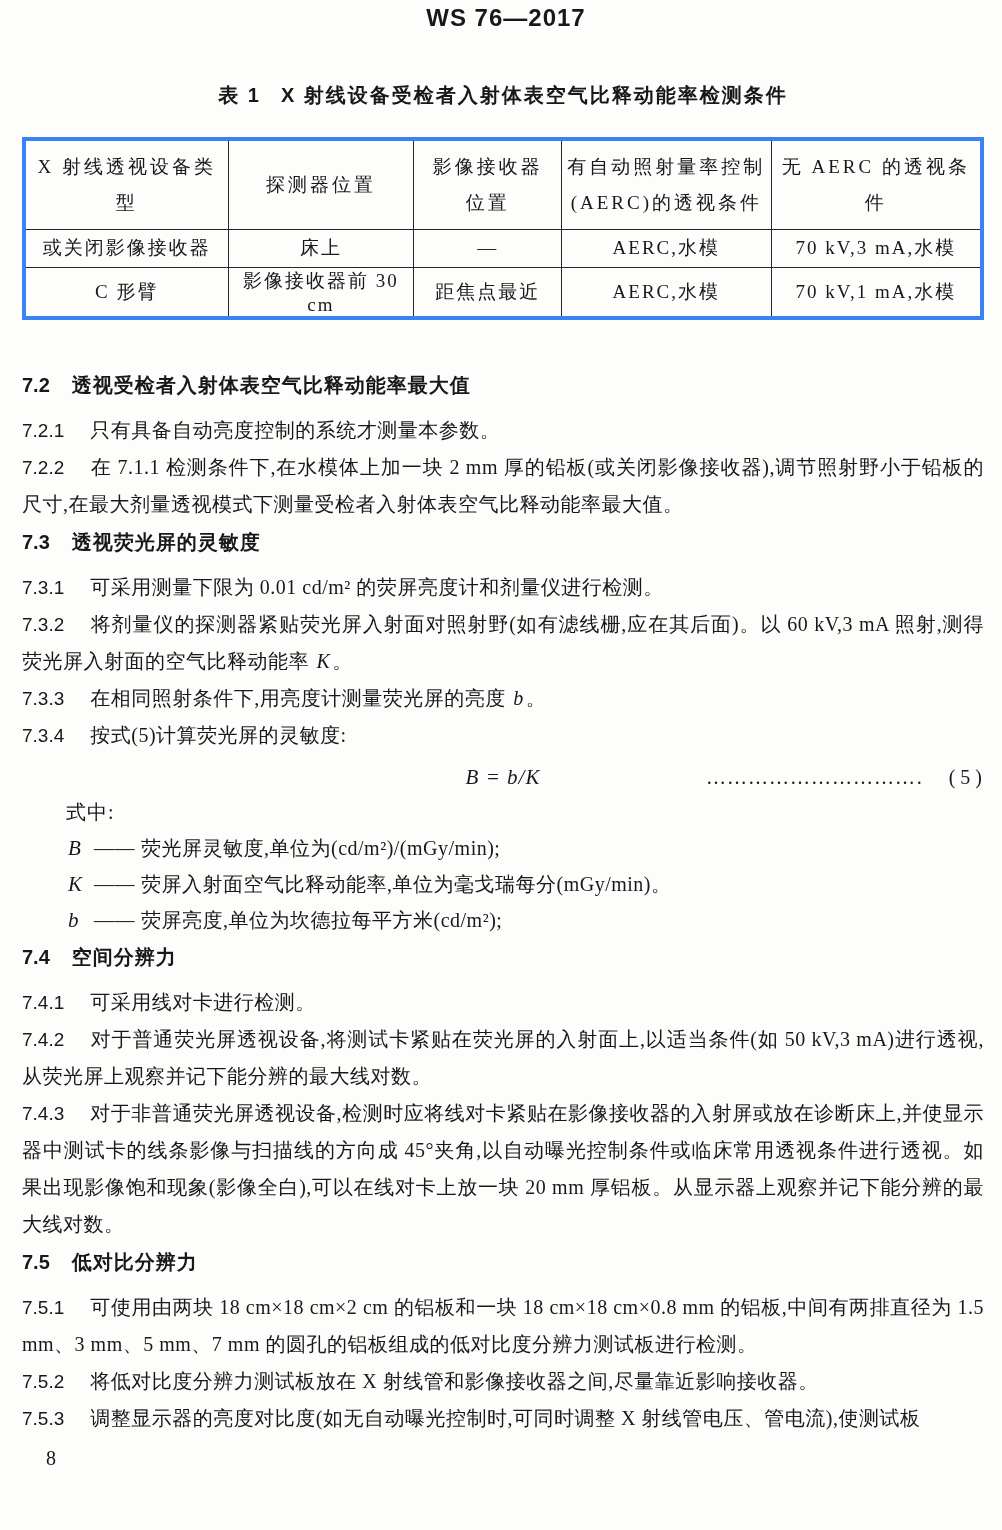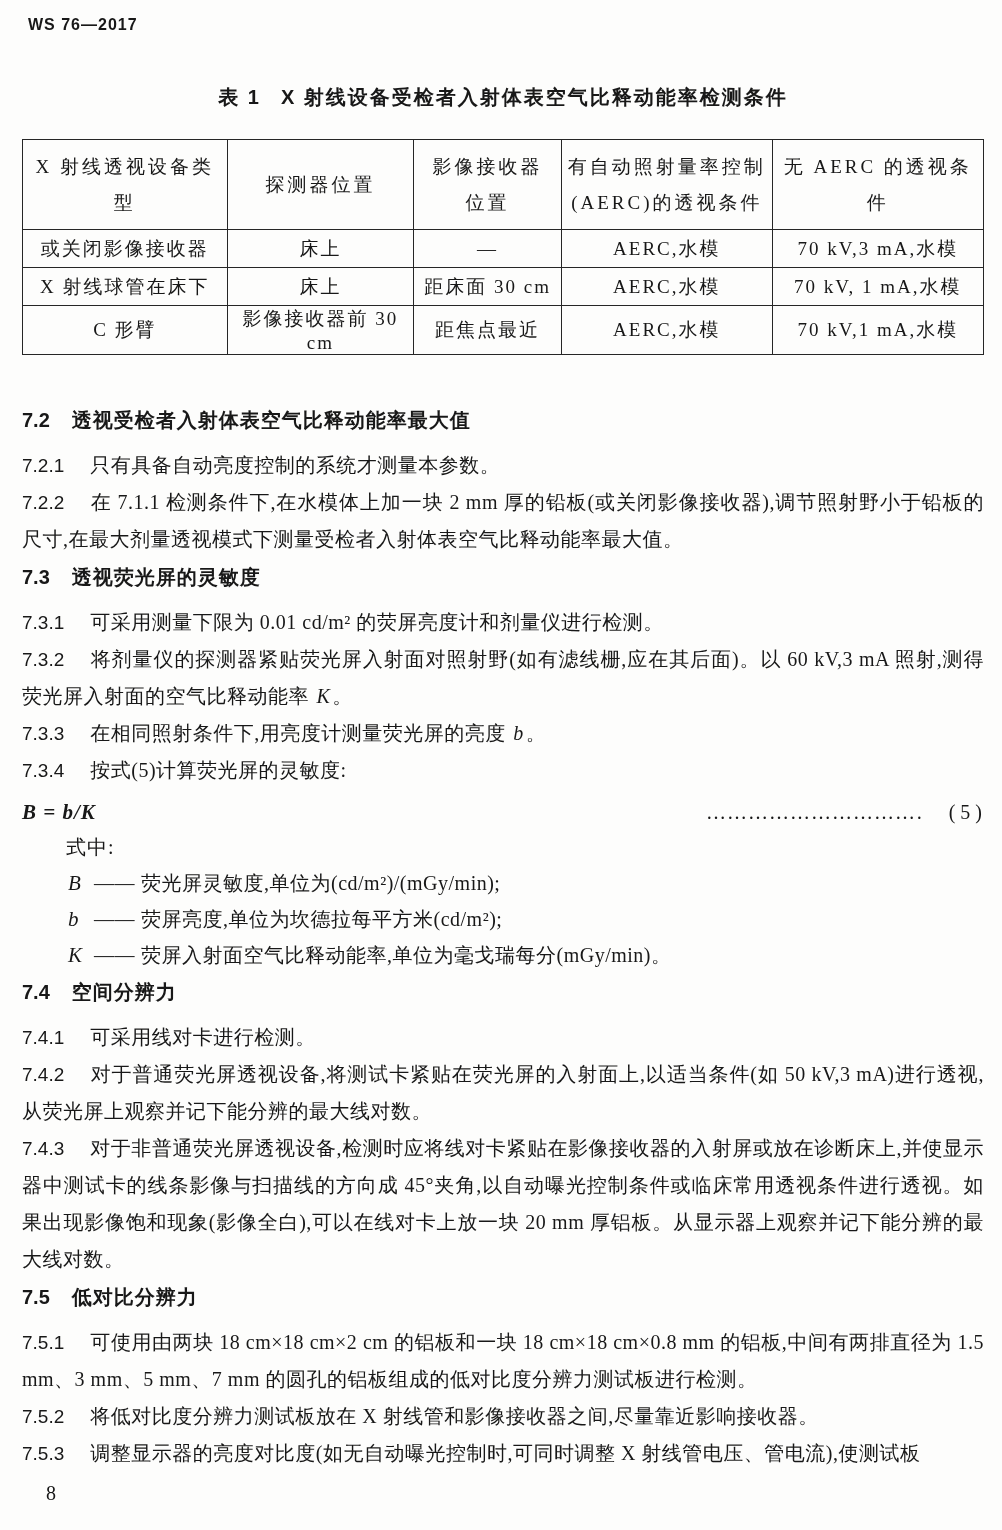--- a/index.html
+++ b/index.html
@@ -8,26 +8,27 @@
     position:relative;
     width:1002px; height:1530px;
     background:#fdfdfc;
     color:#181818;
     font-family:"Liberation Serif","DejaVu Serif",serif;
     font-size:20px;
     overflow:hidden;
     padding:0 18px 0 22px;
   }
   .doc-header {
-    padding-top:16px;
+    padding-top:4px;
     margin-left:6px;
     font-family:"Liberation Sans","DejaVu Sans",sans-serif;
     font-weight:bold;
-    font-size:16px;
-    letter-spacing:1px;
+    font-size:24px;
+    letter-spacing:1px;
+    text-align:center;
   }
   .table-caption {
     margin-top:50px;
     text-align:center;
     font-family:"Liberation Sans","DejaVu Sans",sans-serif;
     font-weight:bold;
     font-size:20px;
     letter-spacing:2px;
   }
   .table-caption .cap-label { margin-right:20px; }
@@ -40,21 +41,21 @@
     font-size:19px;
   }
   table.t1 th, table.t1 td {
     border:1px solid #262626;
     text-align:center;
     vertical-align:middle;
     font-weight:normal;
     letter-spacing:2px;
     padding:0 2px;
   }
-  table.t1 { border:1px solid #3b82f6; }
+  table.t1 { border:4px solid #3b82f6; }
   table.t1 thead th { height:90px; letter-spacing:3px; }
   table.t1 thead th .hline { line-height:36px; }
   table.t1 thead th .hline:empty { display:none; }
   table.t1 tbody td { height:38px; }
 
   .sec-heading {
     margin-top:6px;
     margin-bottom:14px;
     font-family:"Liberation Sans","DejaVu Sans",sans-serif;
     font-weight:bold;
@@ -75,25 +76,24 @@
     font-weight:normal;
     font-size:19px;
     margin-right:26px;
     letter-spacing:0;
   }
   .mvar { font-style:italic; font-family:"Liberation Serif","DejaVu Serif",serif; padding:0 2px; }
 
   .formula-row { position:relative; height:34px; line-height:34px; margin-top:6px; }
   .formula-expr {
     position:absolute; left:0; right:0;
-    text-align:left;
+    text-align:center;
     font-style:italic;
     font-size:21px;
     letter-spacing:1px;
-    font-weight:bold;
   }
   .formula-leader {
     position:absolute; right:62px; width:216px;
     overflow:hidden; white-space:nowrap;
     letter-spacing:1px;
   }
   .formula-ref { position:absolute; right:2px; }
 
   .formula-intro { line-height:36px; padding-left:44px; letter-spacing:1px; }
   p.def-line { line-height:36px; padding-left:44px; letter-spacing:0.5px; }
@@ -151,27 +151,20 @@
     </thead>
     <tbody>
       <tr>
         <td>或关闭影像接收器</td>
         <td>床上</td>
         <td>—</td>
         <td>AERC,水模</td>
         <td>70 kV,3 mA,水模</td>
       </tr>
       <tr>
-        <td>X 射线球管在床下</td>
-        <td>床上</td>
-        <td>距床面 30 cm</td>
-        <td>AERC,水模</td>
-        <td>70 kV, 1 mA,水模</td>
-      </tr>
-      <tr>
         <td>C 形臂</td>
         <td>影像接收器前 30 cm</td>
         <td>距焦点最近</td>
         <td>AERC,水模</td>
         <td>70 kV,1 mA,水模</td>
       </tr>
     </tbody>
   </table>
 
   <div class="sec-heading after-table">
@@ -189,22 +182,22 @@
   <p class="para"><span class="pnum">7.3.4</span><span>按式(5)计算荧光屏的灵敏度:</span></p>
 
   <div class="formula-row">
     <span class="formula-expr">B = b/K</span>
     <span class="formula-leader">……………………………………………………</span>
     <span class="formula-ref">( 5 )</span>
   </div>
 
   <p class="formula-intro">式中:</p>
   <p class="def-line"><span class="def-sym mvar">B</span><span class="def-dash">——</span><span>荧光屏灵敏度,单位为(cd/m²)/(mGy/min);</span></p>
+  <p class="def-line"><span class="def-sym mvar">K</span><span class="def-dash">——</span><span>荧屏入射面空气比释动能率,单位为毫戈瑞每分(mGy/min)。</span></p>
   <p class="def-line"><span class="def-sym mvar">b</span><span class="def-dash">——</span><span>荧屏亮度,单位为坎德拉每平方米(cd/m²);</span></p>
-  <p class="def-line"><span class="def-sym mvar">K</span><span class="def-dash">——</span><span>荧屏入射面空气比释动能率,单位为毫戈瑞每分(mGy/min)。</span></p>
 
   <div class="sec-heading">
     <span class="num">7.4</span><span>空间分辨力</span>
   </div>
   <p class="para"><span class="pnum">7.4.1</span><span>可采用线对卡进行检测。</span></p>
   <p class="para"><span class="pnum">7.4.2</span><span>对于普通荧光屏透视设备,将测试卡紧贴在荧光屏的入射面上,以适当条件(如 50 kV,3 mA)进行透视,从荧光屏上观察并记下能分辨的最大线对数。</span></p>
   <p class="para"><span class="pnum">7.4.3</span><span>对于非普通荧光屏透视设备,检测时应将线对卡紧贴在影像接收器的入射屏或放在诊断床上,并使显示器中测试卡的线条影像与扫描线的方向成 45°夹角,以自动曝光控制条件或临床常用透视条件进行透视。如果出现影像饱和现象(影像全白),可以在线对卡上放一块 20 mm 厚铝板。从显示器上观察并记下能分辨的最大线对数。</span></p>
 
   <div class="sec-heading">
     <span class="num">7.5</span><span>低对比分辨力</span>

